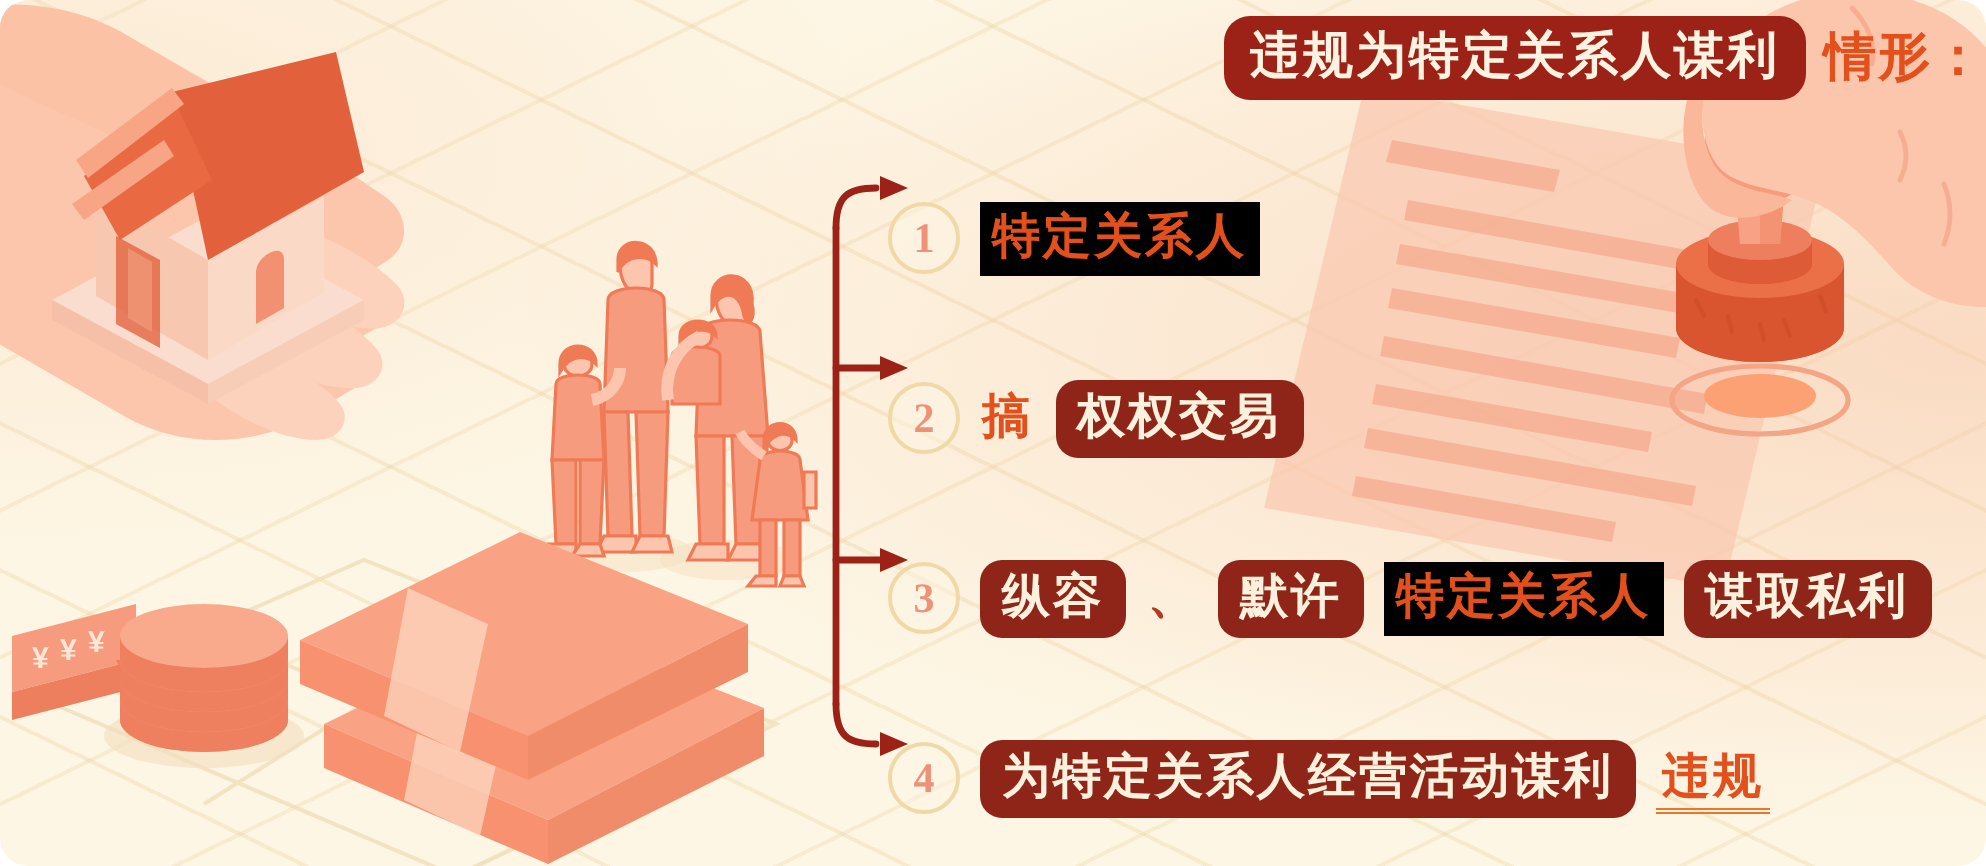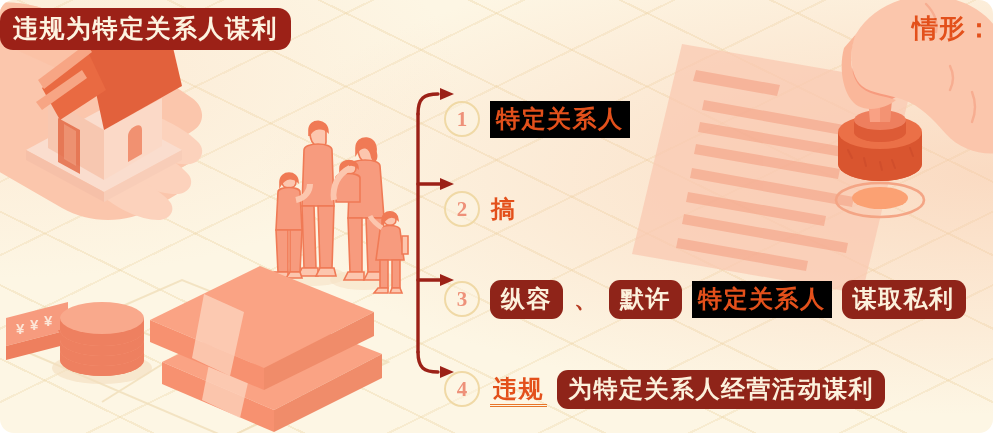--- a/index.html
+++ b/index.html
@@ -53,21 +53,21 @@
   #illus-hand-stamp { left: 800px;  top: -18px;  width: 210px; height: 250px; }
 
   
   .header {
     position: absolute;
     left: 0;
     right: 0;
     top: 8px;
     display: flex;
     align-items: center;
-    justify-content: space-between;
+    justify-content: flex-end;
     gap: 9px;
     z-index: 6;
   }
   .title-pill {
     display: inline-block;
     background: #9C2117;
     color: #FDF3E0;
     font-size: 25px;
     font-weight: bold;
     letter-spacing: 1.5px;
@@ -404,29 +404,30 @@
   </div>
 
   <div class="list" id="list">
       <div class="row">
         <div class="num-circle">1</div>
         <span class="seg hl">特定关系人</span>
       </div>
       <div class="row">
         <div class="num-circle">2</div>
         <span class="seg plain">搞</span>
+        <span class="seg pill">权权交易</span>
       </div>
       <div class="row">
         <div class="num-circle">3</div>
         <span class="seg pill">纵容</span>
         <span class="seg sep">、</span>
         <span class="seg pill">默许</span>
         <span class="seg hl">特定关系人</span>
         <span class="seg pill">谋取私利</span>
       </div>
       <div class="row">
         <div class="num-circle">4</div>
+        <span class="seg pill">为特定关系人经营活动谋利</span>
         <span class="seg dbl">违规</span>
-        <span class="seg pill">为特定关系人经营活动谋利</span>
       </div>
     </div>
 
 </div>
 
 </body></html>

